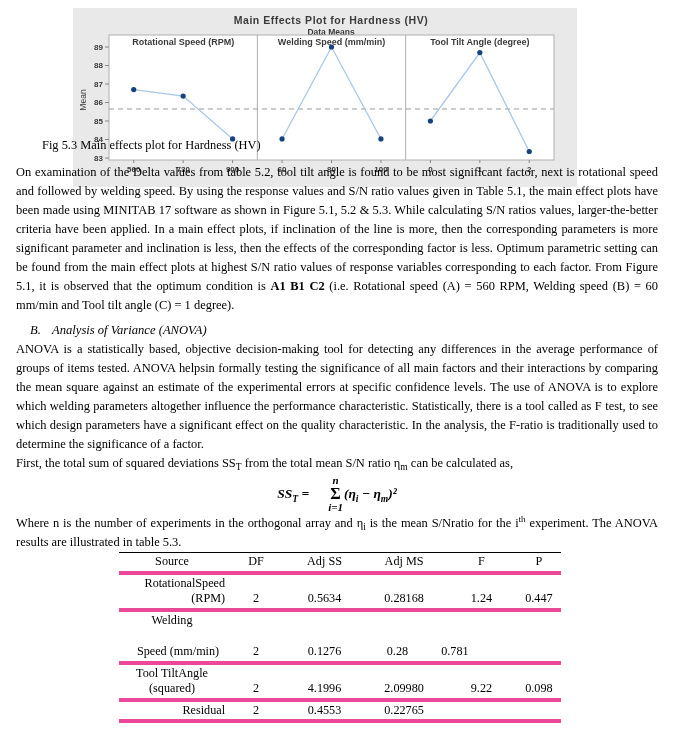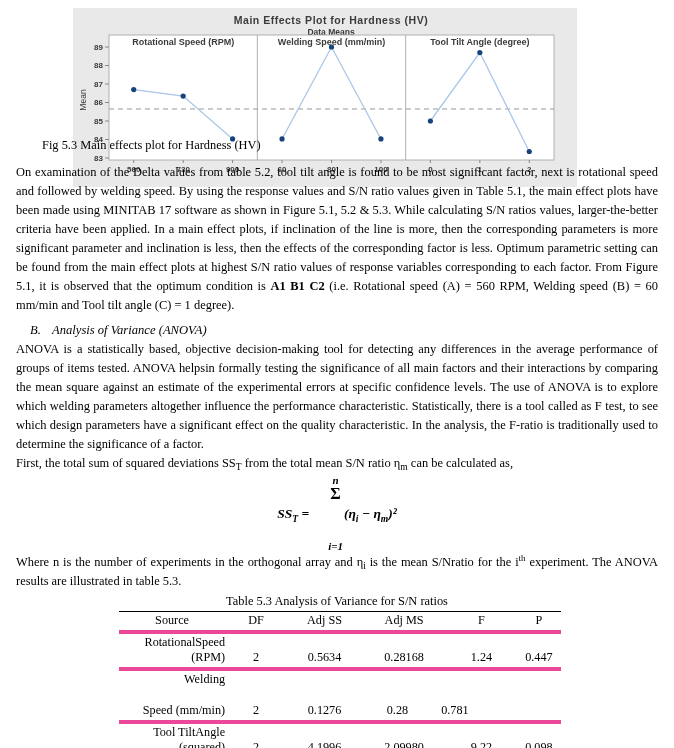--- a/index.html
+++ b/index.html
@@ -28,40 +28,40 @@
   
   .formula{
     display:flex;justify-content:center;align-items:center;
     font-weight:bold;font-style:italic;font-size:13.5px;line-height:1;
     margin:2px 0 1px 0;
   }
   .f-lhs{margin-right:18px;}
   .f-sigma{display:flex;flex-direction:column;align-items:center;margin:0 1px;}
   .f-n{font-size:11px;line-height:11px;}
   .f-s{font-size:16px;line-height:15px;font-style:normal;}
-  .f-i{font-size:11px;line-height:12px;margin-top:39px;}
+  .f-i{font-size:11px;line-height:12px;}
   
   .tbl-caption{
     text-align:center;font-size:12.4px;line-height:17px;margin:2px 0 1px 0;
   }
   .anova{
     width:442px;margin-left:119px;font-size:12.2px;line-height:15.5px;
   }
   .t-row{display:flex;border-bottom:4px solid #ec4899;}
   .t-row.header{border-top:1.6px solid #000;}
   .t-cell{padding:1px 0;}
   .c0{width:24%;}
   .c1{width:14%;text-align:center;}
   .c2{width:17%;text-align:center;}
   .c3{width:19%;text-align:center;}
   .c4{width:16%;text-align:center;}
   .c5{width:10%;text-align:center;}
   .header .t-cell{text-align:center;}
   .src-center{text-align:right;}
-  .src-left{text-align:right;}
+  .src-left{text-align:center;}
   .src-line.indent{padding-left:12px;margin-top:16px;}
   .vals-bottom{display:flex;flex-direction:column;justify-content:flex-end;}
   .vals-top{display:flex;flex-direction:column;justify-content:flex-start;}
 </style>
 </head>
 <body>
 
 <main>
 
   <div class="figure">
@@ -145,21 +145,20 @@
     <span class="f-sigma">
         <span class="f-n">n</span>
         <span class="f-s">Σ</span>
         <span class="f-i">i=1</span>
       </span>
     <span class="f-rhs"><span>(η</span><sub>i</sub><span> − η</span><sub>m</sub><span>)²</span></span>
   </div>
 
   <p class="text-block"><span>Where n is the number of experiments in the orthogonal array and η</span><sub>i</sub><span> is the mean S/Nratio for the i</span><sup>th</sup><span> experiment. The ANOVA results are illustrated in table 5.3.</span></p>
 
-  <div class="tbl-caption">Table 5.3 Analysis of Variance for S/N ratios</div>
 
   <div class="anova">
     <div class="t-row header" id="anova-head">
         <div class="t-cell c0">Source</div>
         <div class="t-cell c1">DF</div>
         <div class="t-cell c2">Adj SS</div>
         <div class="t-cell c3">Adj MS</div>
         <div class="t-cell c4">F</div>
         <div class="t-cell c5">P</div>
       </div>

